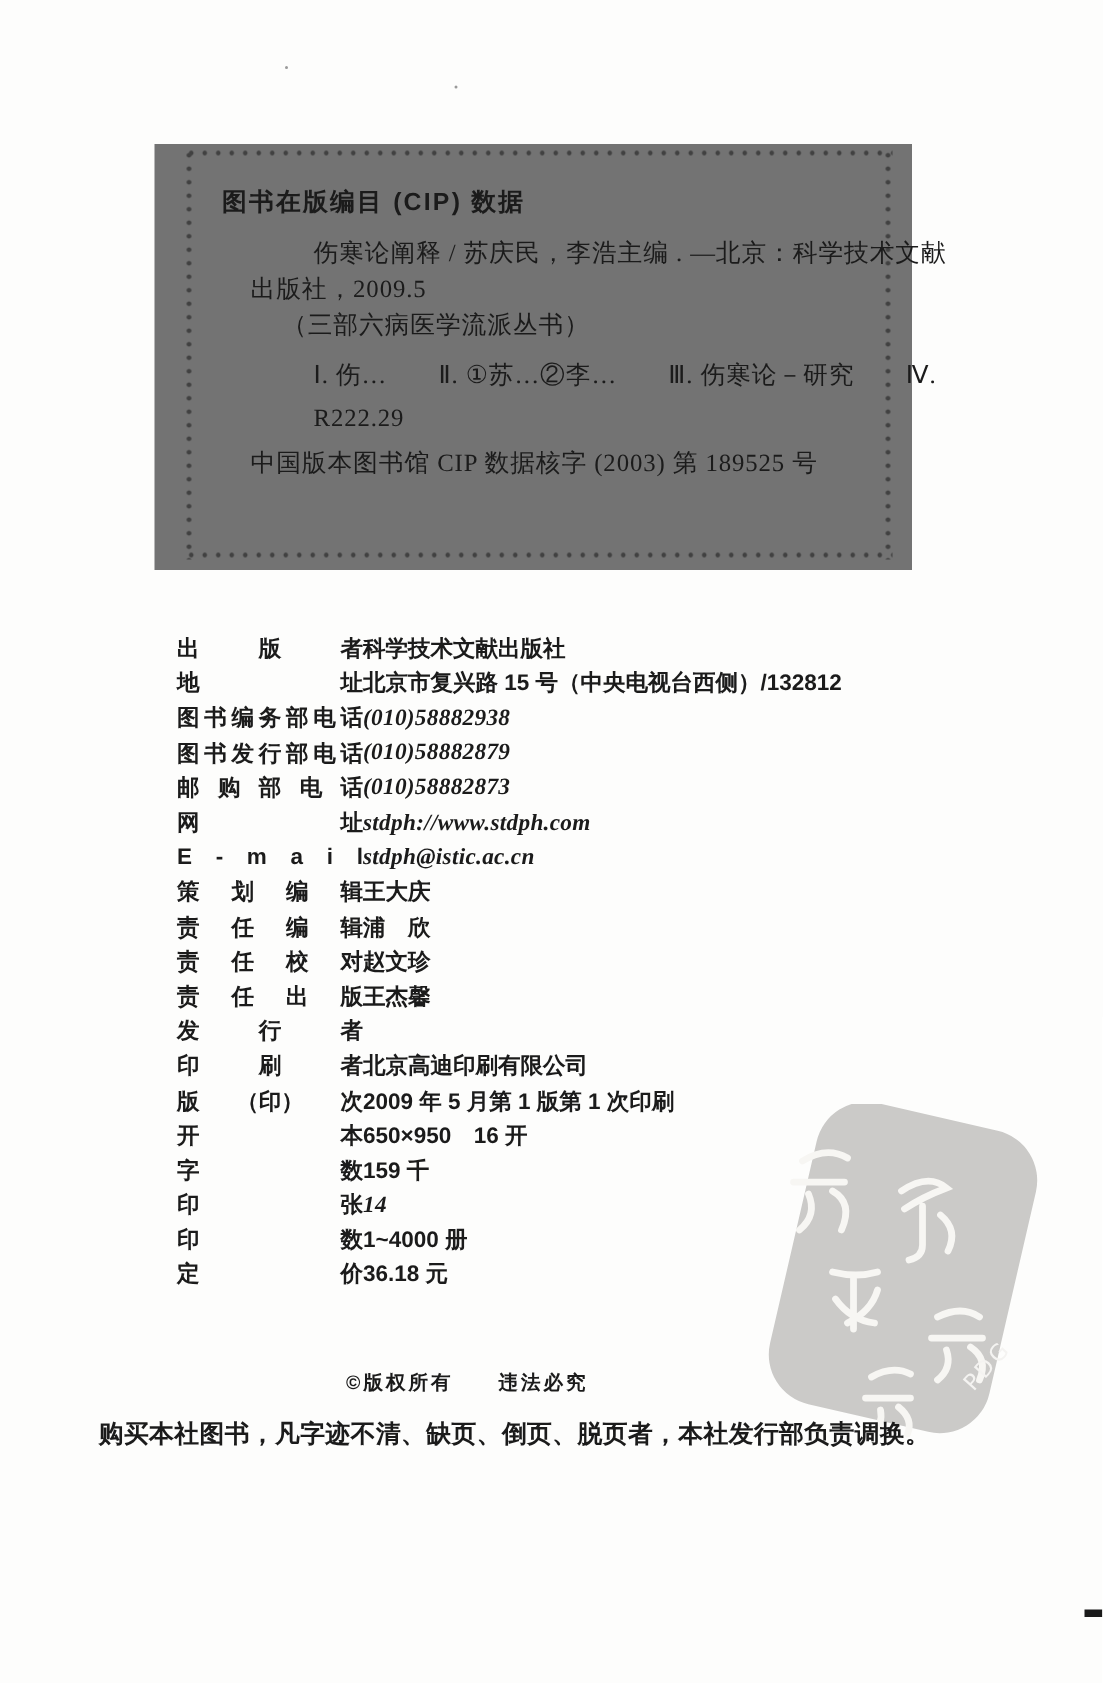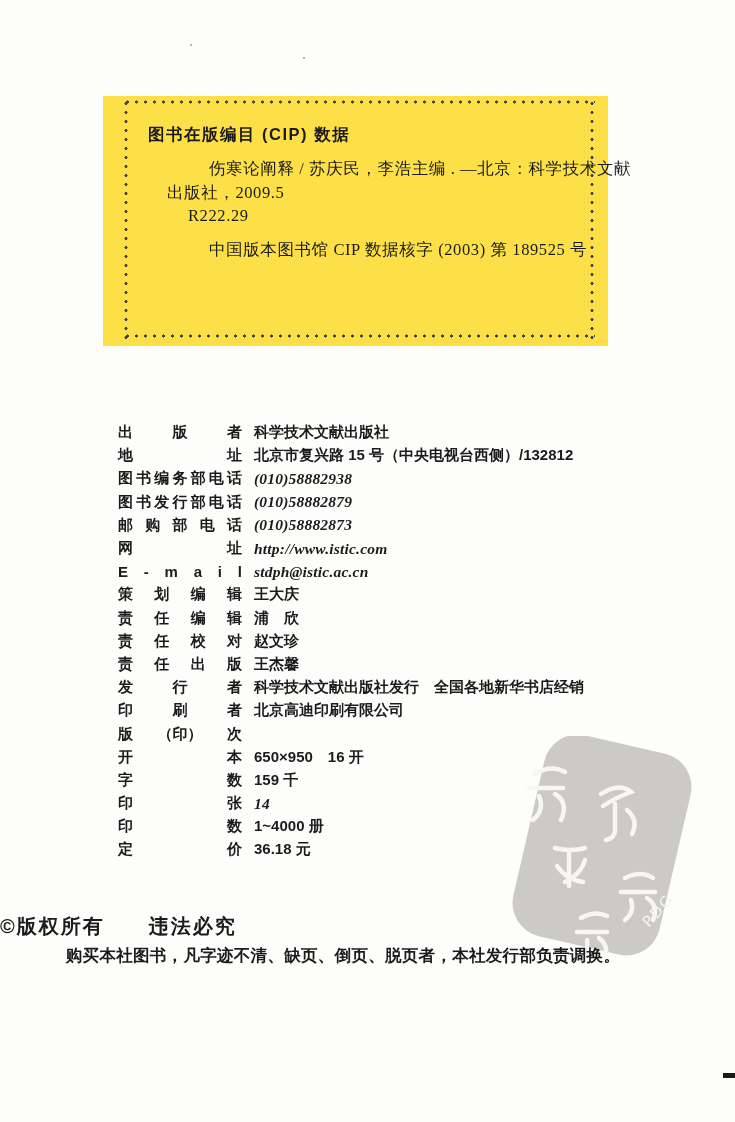--- a/index.html
+++ b/index.html
@@ -1,21 +1,21 @@
 <!DOCTYPE html>
 <html><head>
 <meta charset="utf-8">
 <style>
   html,body{margin:0;padding:0;background:#ffffff;}
   .page{
     position:relative;width:735px;height:1122px;background:#fdfdfc;
     overflow:hidden;font-family:"Liberation Sans",sans-serif;color:#1b1b1b;
   }
   
-  .cip-box{position:absolute;left:103px;top:96px;width:505px;height:250px;background:#fde047;}
+  .cip-box{position:absolute;left:103px;top:96px;width:505px;height:284px;background:#737373;}
   .dots{position:absolute;background-image:radial-gradient(circle,#414141 1.3px,rgba(0,0,0,0) 1.8px);}
   .dots.h{height:6px;background-size:9px 6px;background-repeat:repeat-x;left:20px;right:13px;}
   .dots.h.top{top:3px}
   .dots.h.bottom{bottom:7px}
   .dots.v{width:6px;background-size:6px 9px;background-repeat:repeat-y;top:3px;bottom:7px;}
   .dots.v.left{left:20px}
   .dots.v.right{right:13px}
   .cip-header{position:absolute;left:45px;top:28px;font-size:16.5px;font-weight:700;letter-spacing:1.5px;white-space:pre;}
   #cip-lines{position:absolute;left:0;top:0;right:0;bottom:0;margin-left:40px;}
   .cip-line{position:absolute;font-family:"Liberation Serif",serif;font-size:16.5px;letter-spacing:0.6px;white-space:pre;}
@@ -25,26 +25,26 @@
   #cip-lines .cip-line:nth-child(4){left:66px;top:143px}
   #cip-lines .cip-line:nth-child(5){left:66px;top:173px}
   #cip-lines .cip-line:nth-child(6){left:24px;top:202px}
   #cip-lines .cip-line:nth-child(7){left:45px;top:232px}
   
   .colophon{position:absolute;left:118px;top:421px;}
   .c-row{display:flex;height:23.2px;align-items:center;}
   .c-label{display:inline-flex;justify-content:space-between;width:124px;flex-shrink:0;
            font-weight:700;font-size:15px;letter-spacing:0;}
   .c-label i{font-style:normal;}
-  .c-value{margin-left:12px;font-size:15px;white-space:pre;}
+  .c-value{margin-left:0;font-size:15px;white-space:pre;}
   .c-value.cjk{font-weight:700;}
   .c-value.lat{font-family:"Liberation Serif",serif;font-size:15.5px;font-weight:700;letter-spacing:0.2px;font-style:italic;}
   
-  .footer-line1{position:absolute;left:0;width:623px;top:913px;
-                font-size:20px;font-weight:700;letter-spacing:2px;white-space:pre;}
+  .footer-line1{position:absolute;left:0;width:623px;top:913px;text-align:center;
+                font-size:13px;font-weight:700;letter-spacing:2px;white-space:pre;}
   .footer-line2{position:absolute;left:0;width:686px;top:945px;text-align:center;
                 font-size:16.5px;font-weight:700;letter-spacing:0.3px;white-space:pre;}
   
   .watermark{position:absolute;left:497px;top:736px;width:205px;height:230px;}
   
   .edge-dash{position:absolute;right:0;top:1073px;width:12px;height:5px;background:#1a1a1a;}
   .speckle{position:absolute;width:2px;height:2px;border-radius:50%;background:#9a9a9a;}
   #sp1{left:190px;top:44px}
   #sp2{left:303px;top:57px}
 </style>
@@ -58,20 +58,22 @@
 
   <div class="cip-box">
     <div class="dots h top"></div>
     <div class="dots h bottom"></div>
     <div class="dots v left"></div>
     <div class="dots v right"></div>
     <div class="cip-header">图书在版编目 (CIP) 数据</div>
     <div id="cip-lines">
         <div class="cip-line">伤寒论阐释 / 苏庆民，李浩主编 . —北京：科学技术文献</div>
         <div class="cip-line">出版社，2009.5</div>
+        <div class="cip-line">（三部六病医学流派丛书）</div>
+        <div class="cip-line">Ⅰ. 伤…　　Ⅱ. ①苏…②李…　　Ⅲ. 伤寒论－研究　　Ⅳ.</div>
         <div class="cip-line">R222.29</div>
         <div class="cip-line">中国版本图书馆 CIP 数据核字 (2003) 第 189525 号</div>
       </div>
   </div>
 
   <div class="colophon" id="colophon">
       <div class="c-row">
         <span class="c-label">
           <i>出</i>
           <i>版</i>
@@ -118,21 +120,21 @@
           <i>电</i>
           <i>话</i>
         </span>
         <span class="c-value lat">(010)58882873</span>
       </div>
       <div class="c-row">
         <span class="c-label">
           <i>网</i>
           <i>址</i>
         </span>
-        <span class="c-value lat">http://www.istic.com</span>
+        <span class="c-value lat">stdph://www.stdph.com</span>
       </div>
       <div class="c-row">
         <span class="c-label">
           <i>E</i>
           <i>-</i>
           <i>m</i>
           <i>a</i>
           <i>i</i>
           <i>l</i>
         </span>
@@ -173,36 +175,36 @@
           <i>版</i>
         </span>
         <span class="c-value cjk">王杰馨</span>
       </div>
       <div class="c-row">
         <span class="c-label">
           <i>发</i>
           <i>行</i>
           <i>者</i>
         </span>
-        <span class="c-value cjk">科学技术文献出版社发行　全国各地新华书店经销</span>
       </div>
       <div class="c-row">
         <span class="c-label">
           <i>印</i>
           <i>刷</i>
           <i>者</i>
         </span>
         <span class="c-value cjk">北京高迪印刷有限公司</span>
       </div>
       <div class="c-row">
         <span class="c-label">
           <i>版</i>
           <i>（印）</i>
           <i>次</i>
         </span>
+        <span class="c-value cjk">2009 年 5 月第 1 版第 1 次印刷</span>
       </div>
       <div class="c-row">
         <span class="c-label">
           <i>开</i>
           <i>本</i>
         </span>
         <span class="c-value cjk">650×950　16 开</span>
       </div>
       <div class="c-row">
         <span class="c-label">

